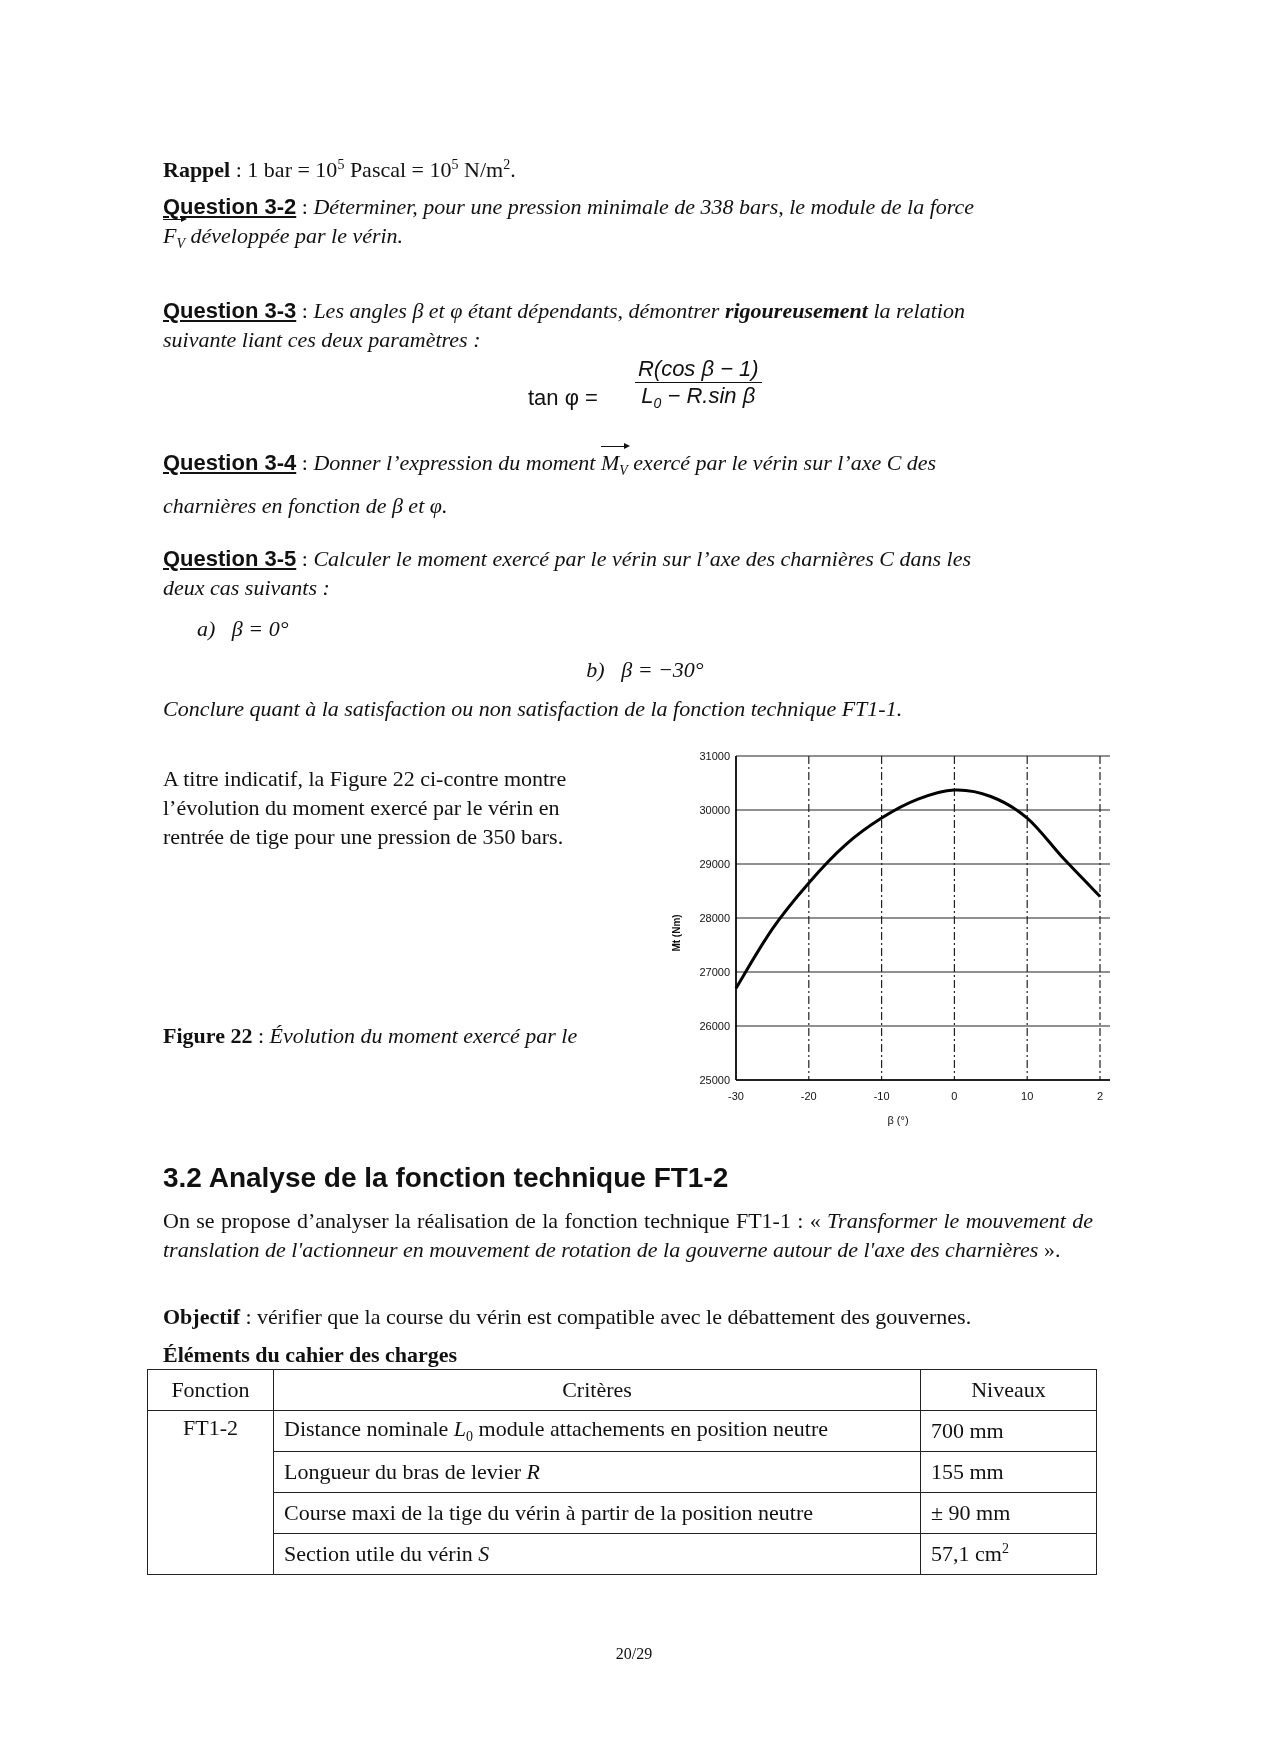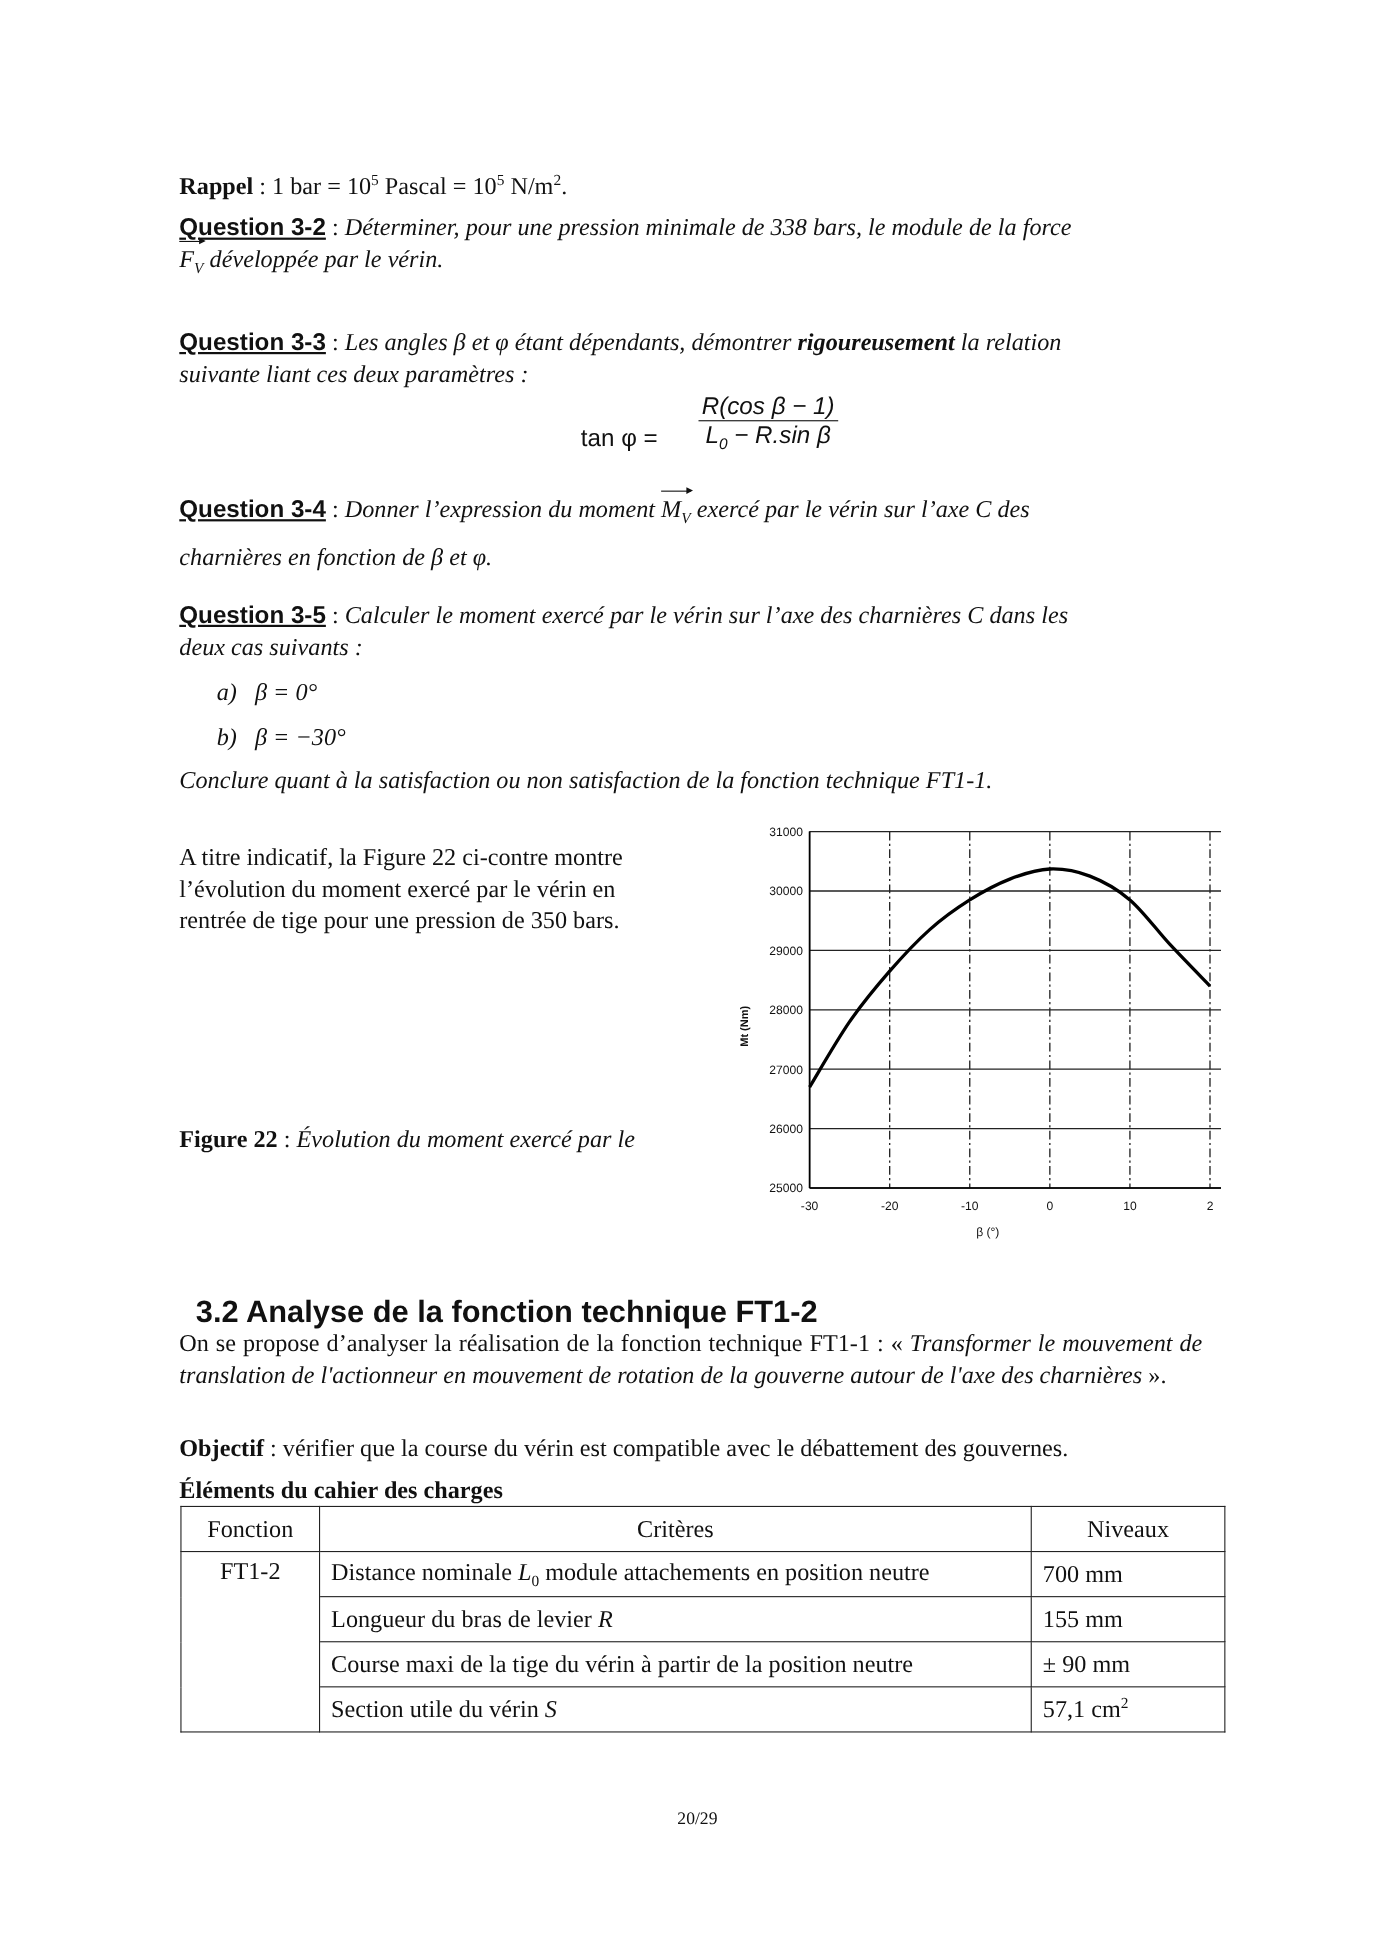--- a/index.html
+++ b/index.html
@@ -11,22 +11,22 @@
   .qlabel { font-family: "Liberation Sans", sans-serif; font-weight: bold; text-decoration: underline; font-size: 22px; }
   .bold { font-weight: bold; }
   .vec { position: relative; display: inline-block; font-style: italic; }
   .vec::before { content: ""; position: absolute; left: 0; right: 0; top: -2px; border-top: 1.5px solid #111; }
   .vec::after { content: ""; position: absolute; right: -2px; top: -5px; border-left: 6px solid #111; border-top: 3px solid transparent; border-bottom: 3px solid transparent; }
   sub, sup { font-size: 14px; }
   .formula { display: inline-flex; align-items: flex-end; font-family: Liberation Sans, sans-serif; font-size: 22px; gap: 31px; }
   .frac { display: inline-flex; flex-direction: column; align-items: center; margin-left: 6px; }
   .frac .num { border-bottom: 1.5px solid #111; padding: 0 3px; }
   .frac .den { padding: 0 3px; }
-  h2.section { position: absolute; margin: 15px; font-family: "Liberation Sans", sans-serif; font-weight: bold; font-size: 28px; }
-  table.cdc { position: absolute; border-collapse: collapse; font-family: "Liberation Serif", serif; font-size: 22px; margin-left: 17px; }
+  h2.section { position: absolute; margin: 0; font-family: "Liberation Sans", sans-serif; font-weight: bold; font-size: 28px; }
+  table.cdc { position: absolute; border-collapse: collapse; font-family: "Liberation Serif", serif; font-size: 22px; }
   table.cdc td, table.cdc th { border: 1.5px solid #222; padding: 4px 10px; height: 32px; font-weight: normal; }
   table.cdc th { text-align: center; }
   .pageno { position: absolute; left: 0; width: 1268px; text-align: center; top: 1645px; font-size: 16px; }
   .chart-text { font-family: "Liberation Sans", sans-serif; font-size: 11px; fill: #111; }
 </style>
 </head>
 <body>
 
 <div class="abs serif" style="left:163px; top:150px;">
   <span class="bold">Rappel</span><span> : 1 bar = 10</span><sup>5</sup><span> Pascal = 10</span><sup>5</sup><span> N/m</span><sup>2</sup><span>.</span>
@@ -53,21 +53,21 @@
 
 <div class="abs serif" style="left:163px; top:448px; width:930px;">
   <div><span class="qlabel">Question 3-4</span><span> : </span><span class="ital">Donner l’expression du moment </span><span class="vec"><span>M</span><sub>V</sub></span><span class="ital">  exercé par le vérin sur l’axe C des</span></div>
   <div class="ital" style="margin-top:6px;">charnières en fonction de β et φ.</div>
 </div>
 
 <div class="abs serif" style="left:163px; top:544px; width:930px;">
   <div><span class="qlabel">Question 3-5</span><span> : </span><span class="ital">Calculer le moment exercé par le vérin sur l’axe des charnières C dans les</span></div>
   <div class="ital">deux cas suivants :</div>
   <div class="ital" style="margin-top:12px; margin-left:34px;"><span>a)</span>&nbsp;&nbsp;&nbsp;<span>β = 0°</span></div>
-  <div class="ital" style="margin-top:12px; margin-left:34px;"><span>b)</span>&nbsp;&nbsp;&nbsp;<span>β = −30°</span></div>
+  <div class="ital" style="margin-top:12px; margin-left:34px;text-align:center;"><span>b)</span>&nbsp;&nbsp;&nbsp;<span>β = −30°</span></div>
   <div class="ital" style="margin-top:10px;">Conclure quant à la satisfaction ou non satisfaction de la fonction technique FT1-1.</div>
 </div>
 
 <div class="abs serif" style="left:163px; top:764px; width:470px; text-align:justify;">
   <div>A titre indicatif, la Figure 22 ci-contre montre</div>
   <div>l’évolution du moment exercé par le vérin en</div>
   <div>rentrée de tige pour une pression de 350 bars.</div>
 </div>
 
 <div class="abs serif" style="left:163px; top:1021px; width:470px;">

